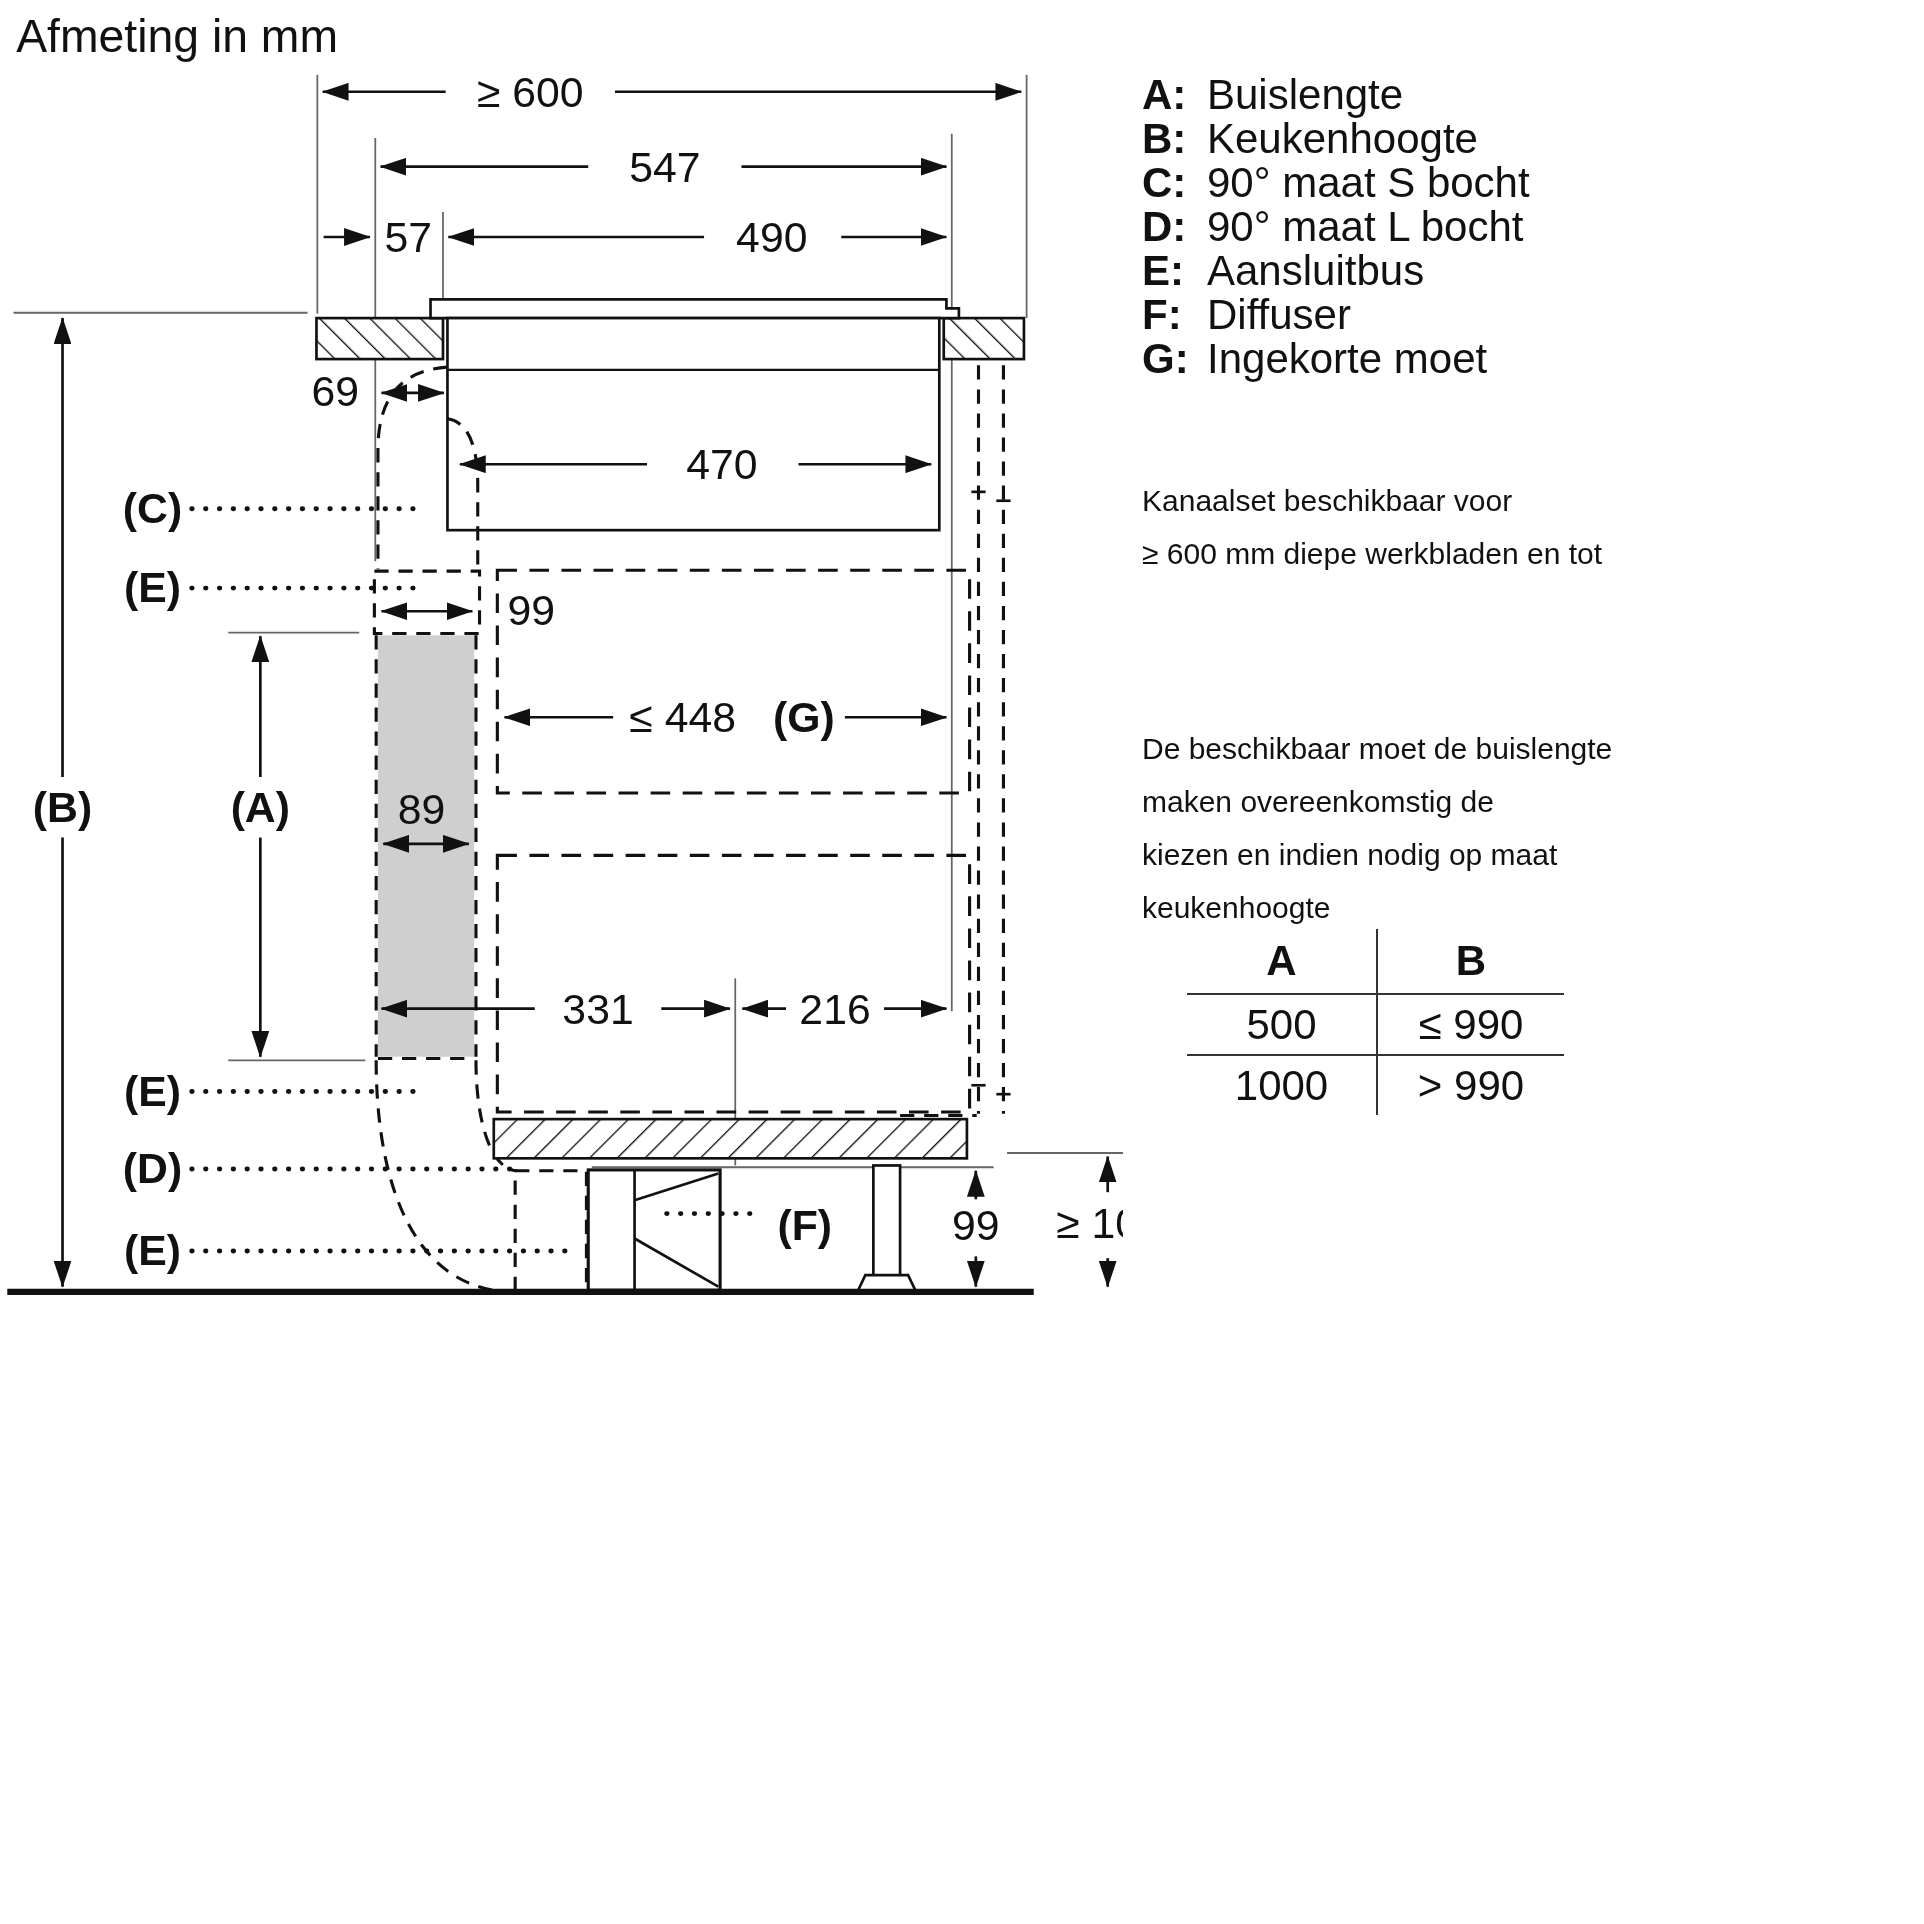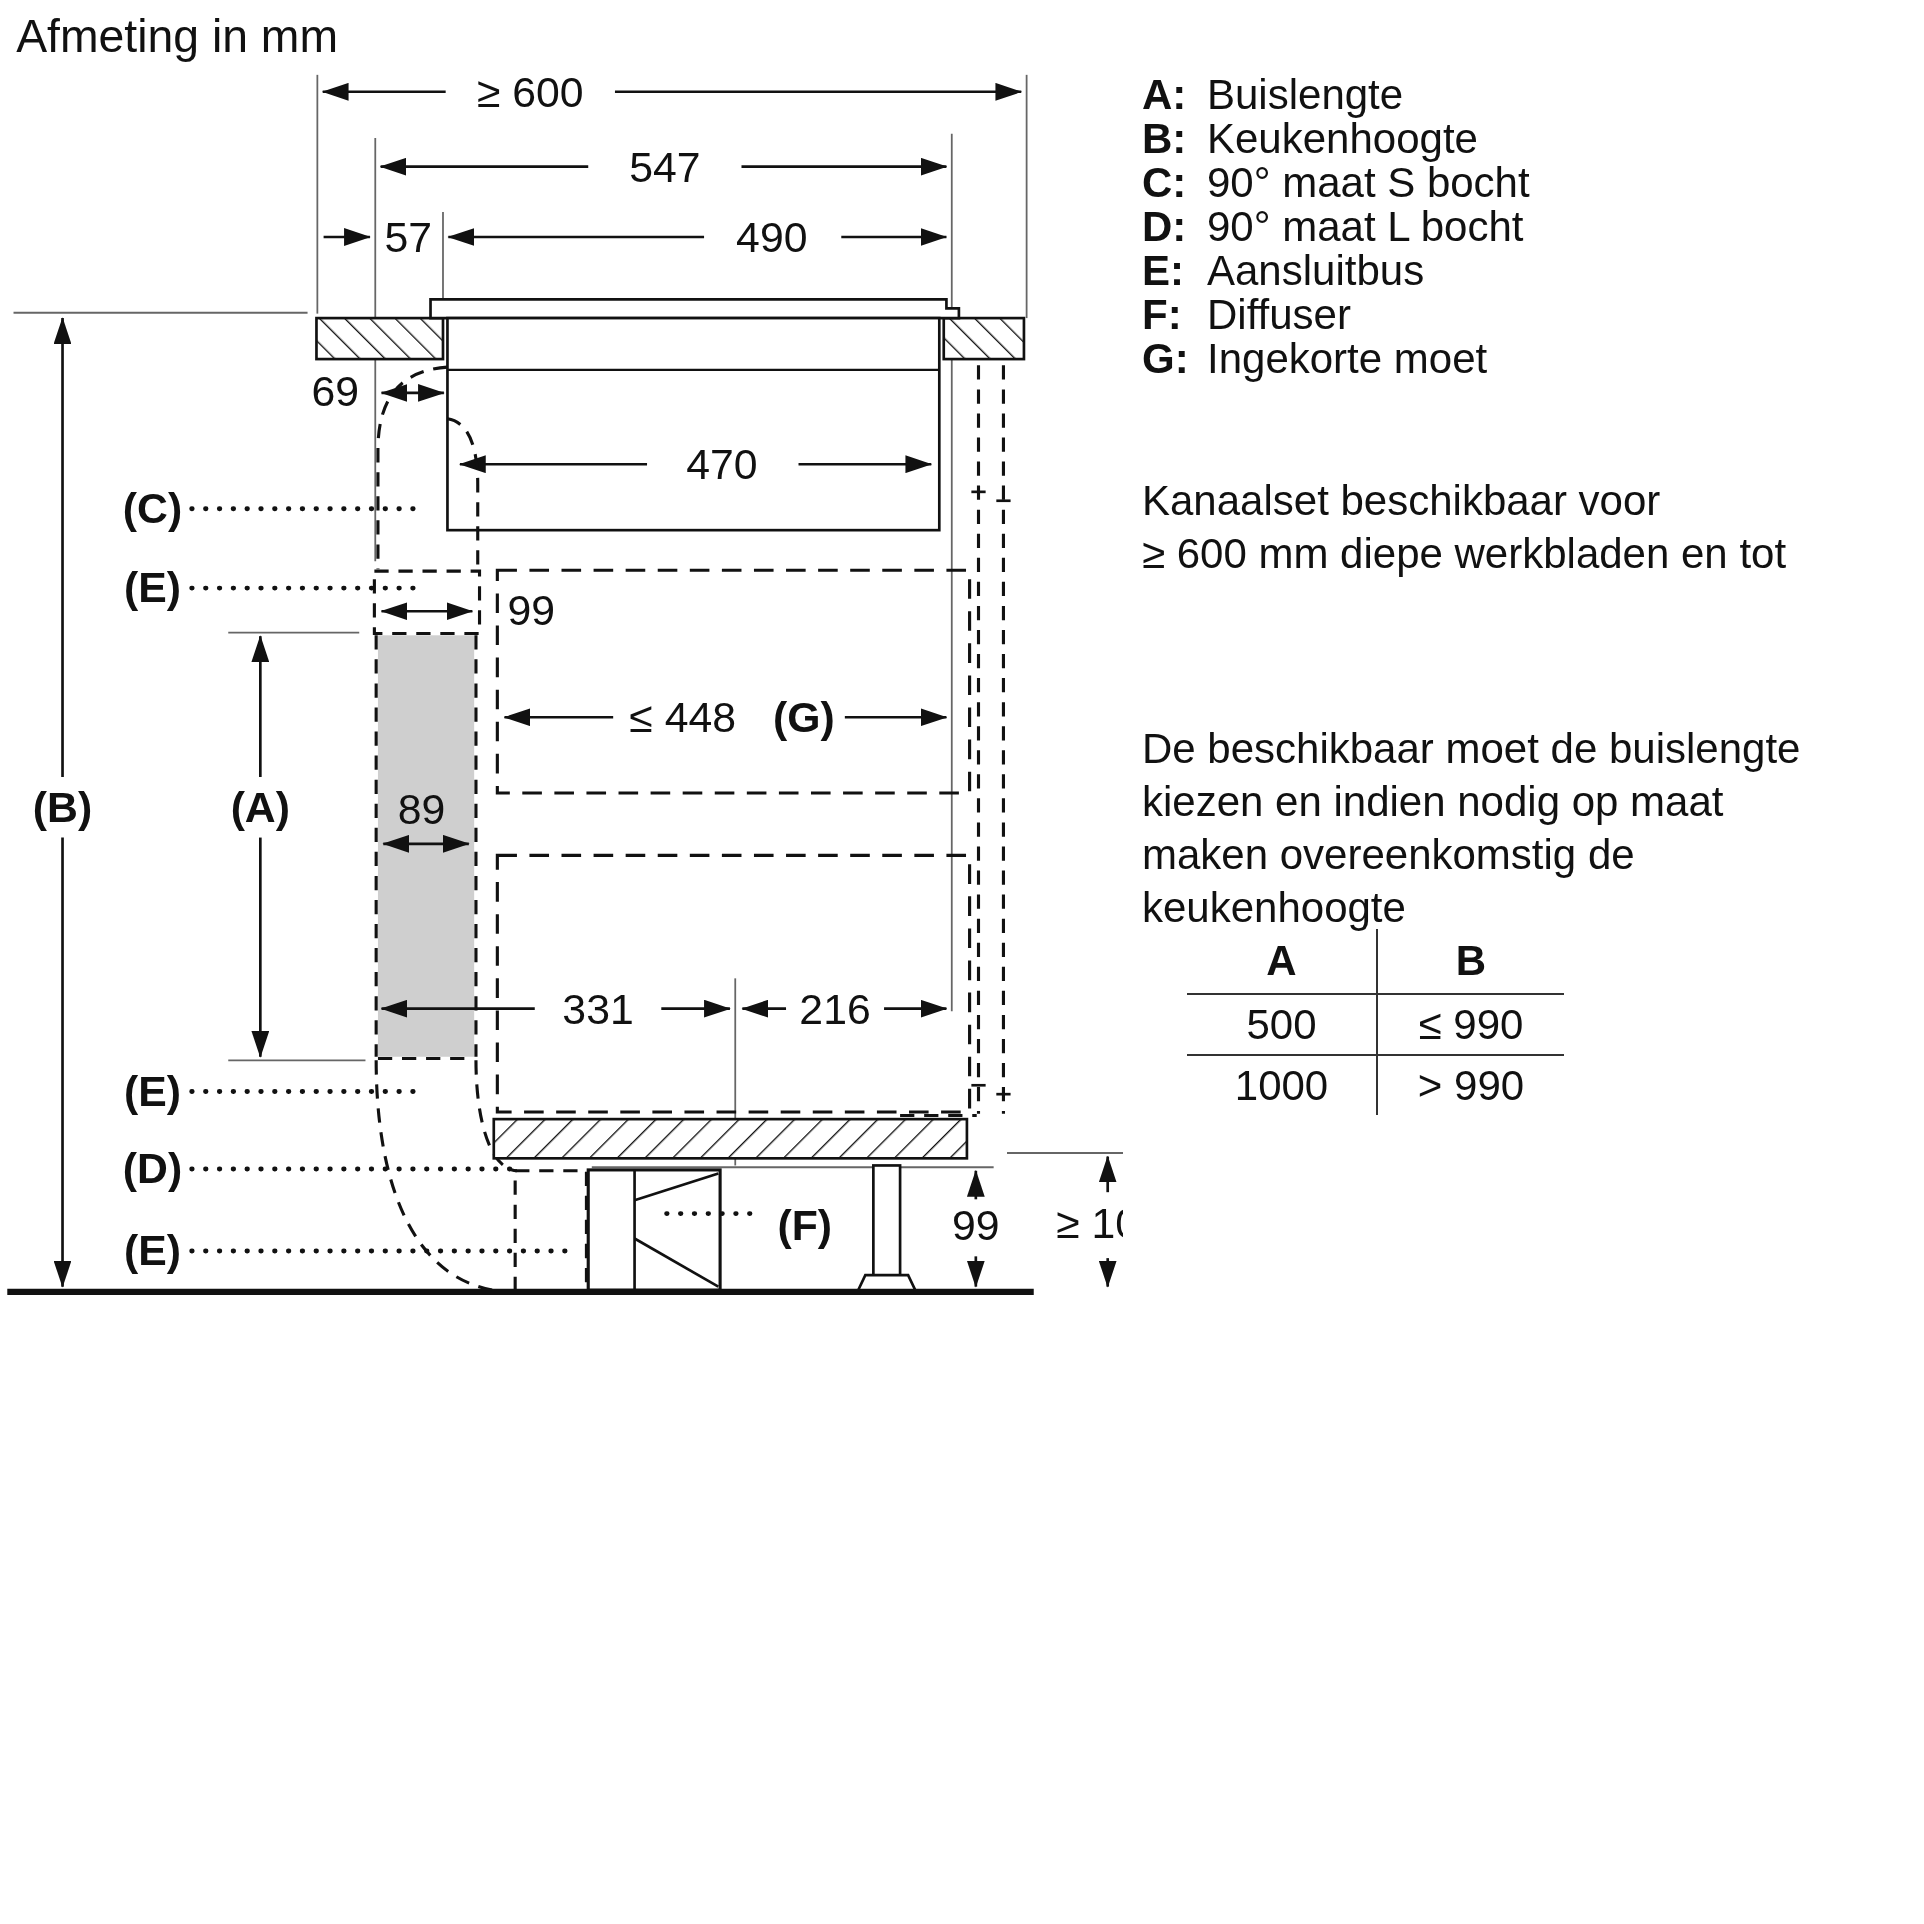--- a/index.html
+++ b/index.html
@@ -6,21 +6,21 @@
   body{width:1925px;height:1925px;position:relative;font-family:"Liberation Sans",sans-serif;color:#111;}
   .stage{position:absolute;left:0;top:0;width:1911px;height:1925px;background:#fff;overflow:hidden;}
   svg text{fill:#111;font-family:"Liberation Sans",sans-serif;}
   .dimtxt{font-size:48px;}
   .marktxt{font-size:48px;font-weight:bold;}
   .titletxt{font-size:52px;}
   
   .legend{position:absolute;left:1142px;top:73px;}
   .lg-row{display:flex;height:44px;align-items:center;font-size:42px;line-height:44px;}
   .lg-key{font-weight:bold;width:65px;flex:0 0 65px;}
-  .note{position:absolute;left:1142px;font-size:42px;line-height:53px;white-space:nowrap;}
+  .note{position:absolute;left:1142px;font-size:30px;line-height:53px;white-space:nowrap;}
   .note1{top:474px;}
   .note2{top:722px;}
   .dtable{position:absolute;left:1187px;top:929px;display:grid;grid-template-columns:189px 188px;font-size:42px;}
   .dtable .cell{display:flex;align-items:center;justify-content:center;}
   .dtable .h{height:64px;font-weight:bold;border-bottom:2.7px solid #333;}
   .dtable .r1{height:59px;border-bottom:2.7px solid #333;text-align:right;}
   .dtable .r2{height:59px;}
   .dtable .colb{border-left:2.7px solid #333;}
 </style>
 </head>
@@ -243,22 +243,22 @@
         <span>Ingekorte moet</span>
       </div>
   </div>
 
   <div class="note note1">
     <div>Kanaalset beschikbaar voor</div>
     <div>≥ 600 mm diepe werkbladen en tot</div>
   </div>
   <div class="note note2">
     <div>De beschikbaar moet de buislengte</div>
+    <div>maken overeenkomstig de</div>
     <div>kiezen en indien nodig op maat</div>
-    <div>maken overeenkomstig de</div>
     <div>keukenhoogte</div>
   </div>
 
   <div class="dtable">
     <div class="cell h">A</div>
     <div class="cell h colb">B</div>
     <div class="cell r1">500</div>
     <div class="cell r1 colb">≤ 990</div>
     <div class="cell r2">1000</div>
     <div class="cell r2 colb">&gt; 990</div>

